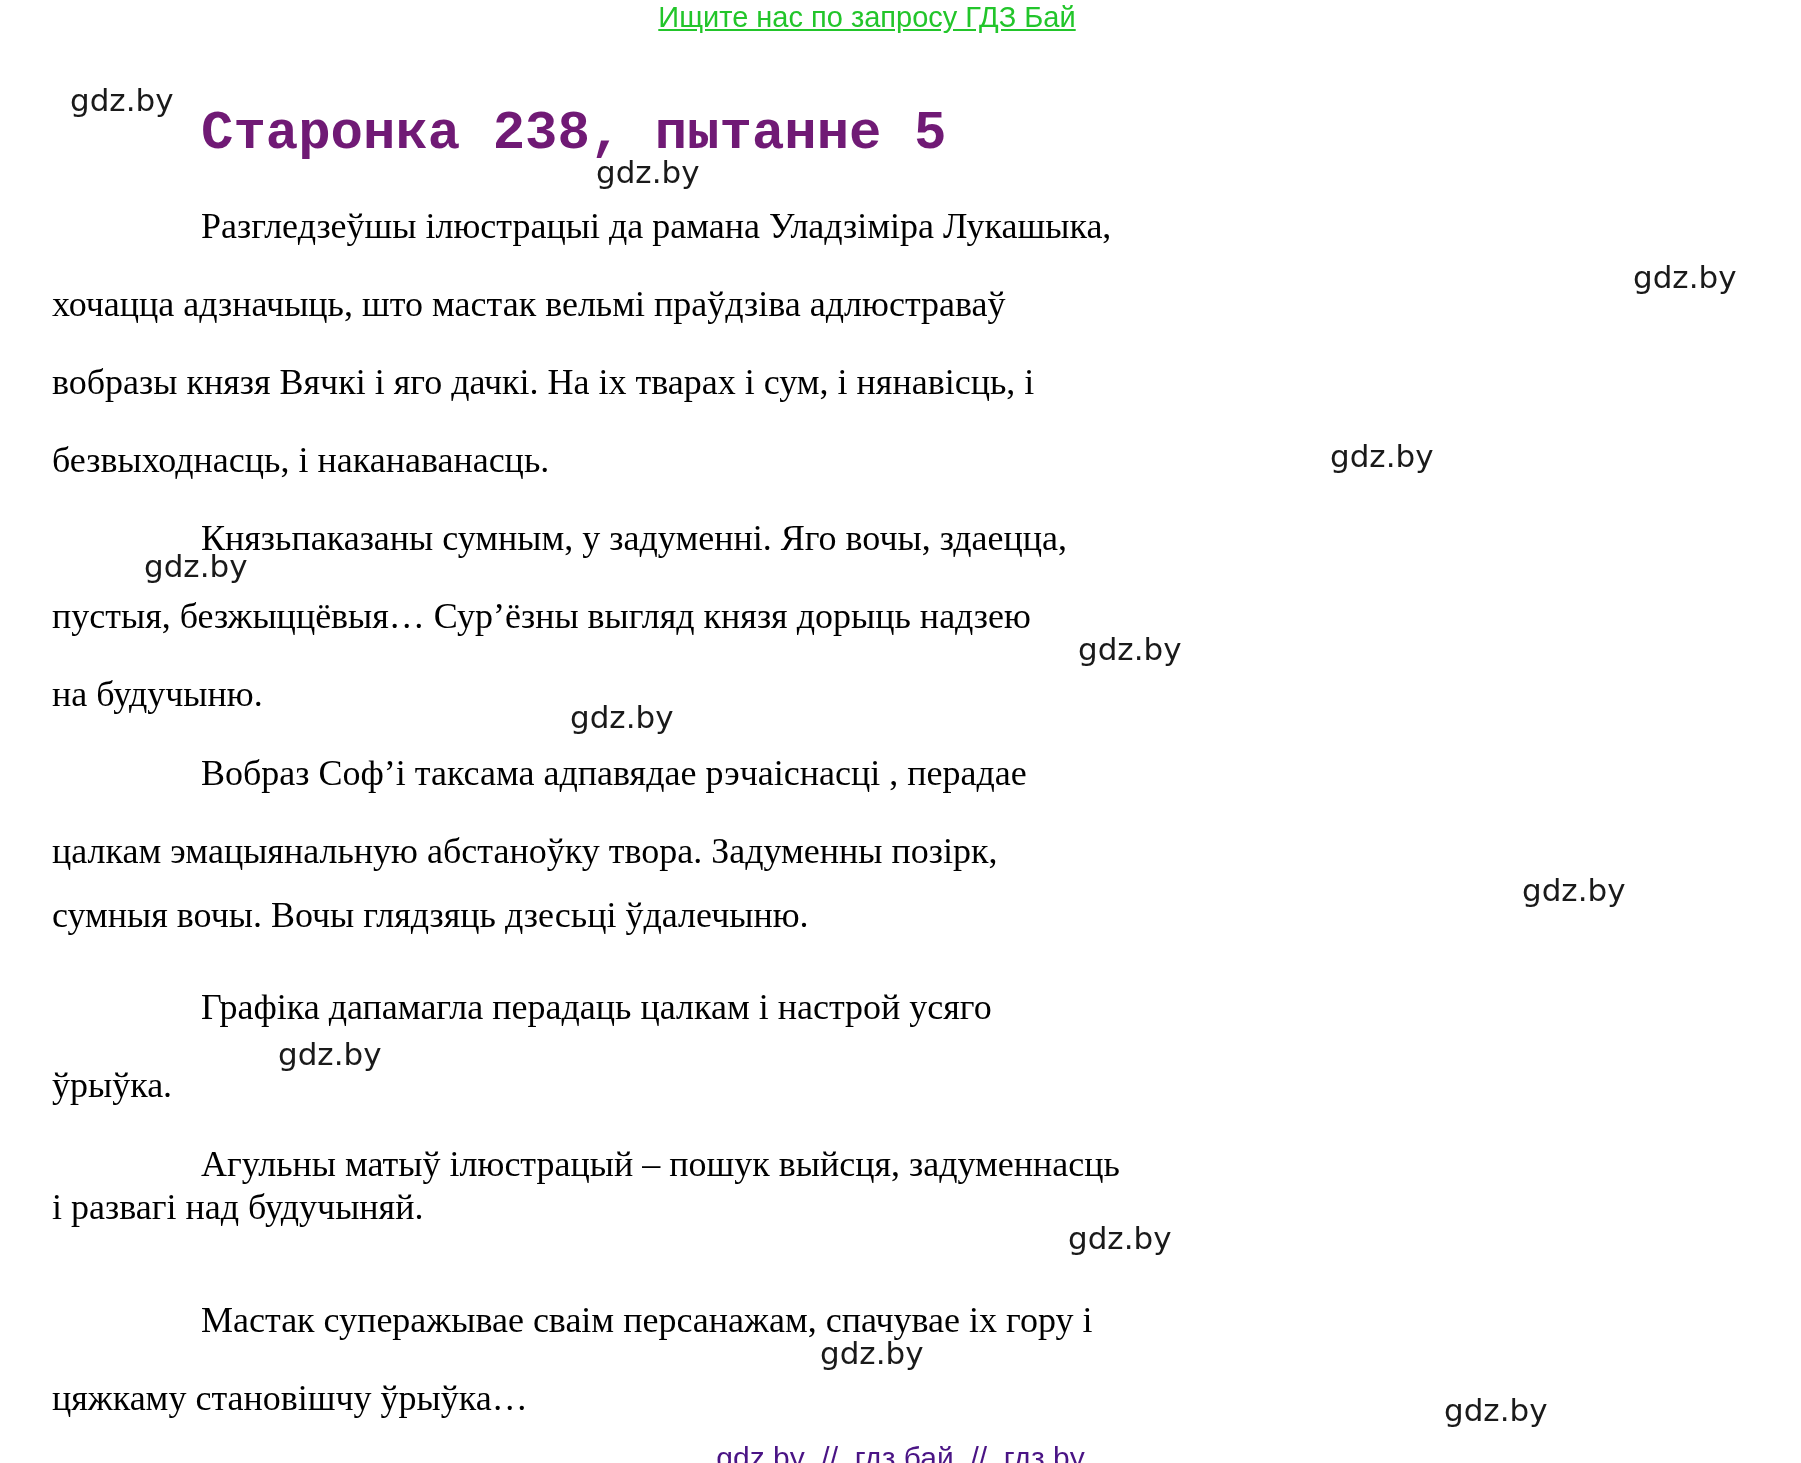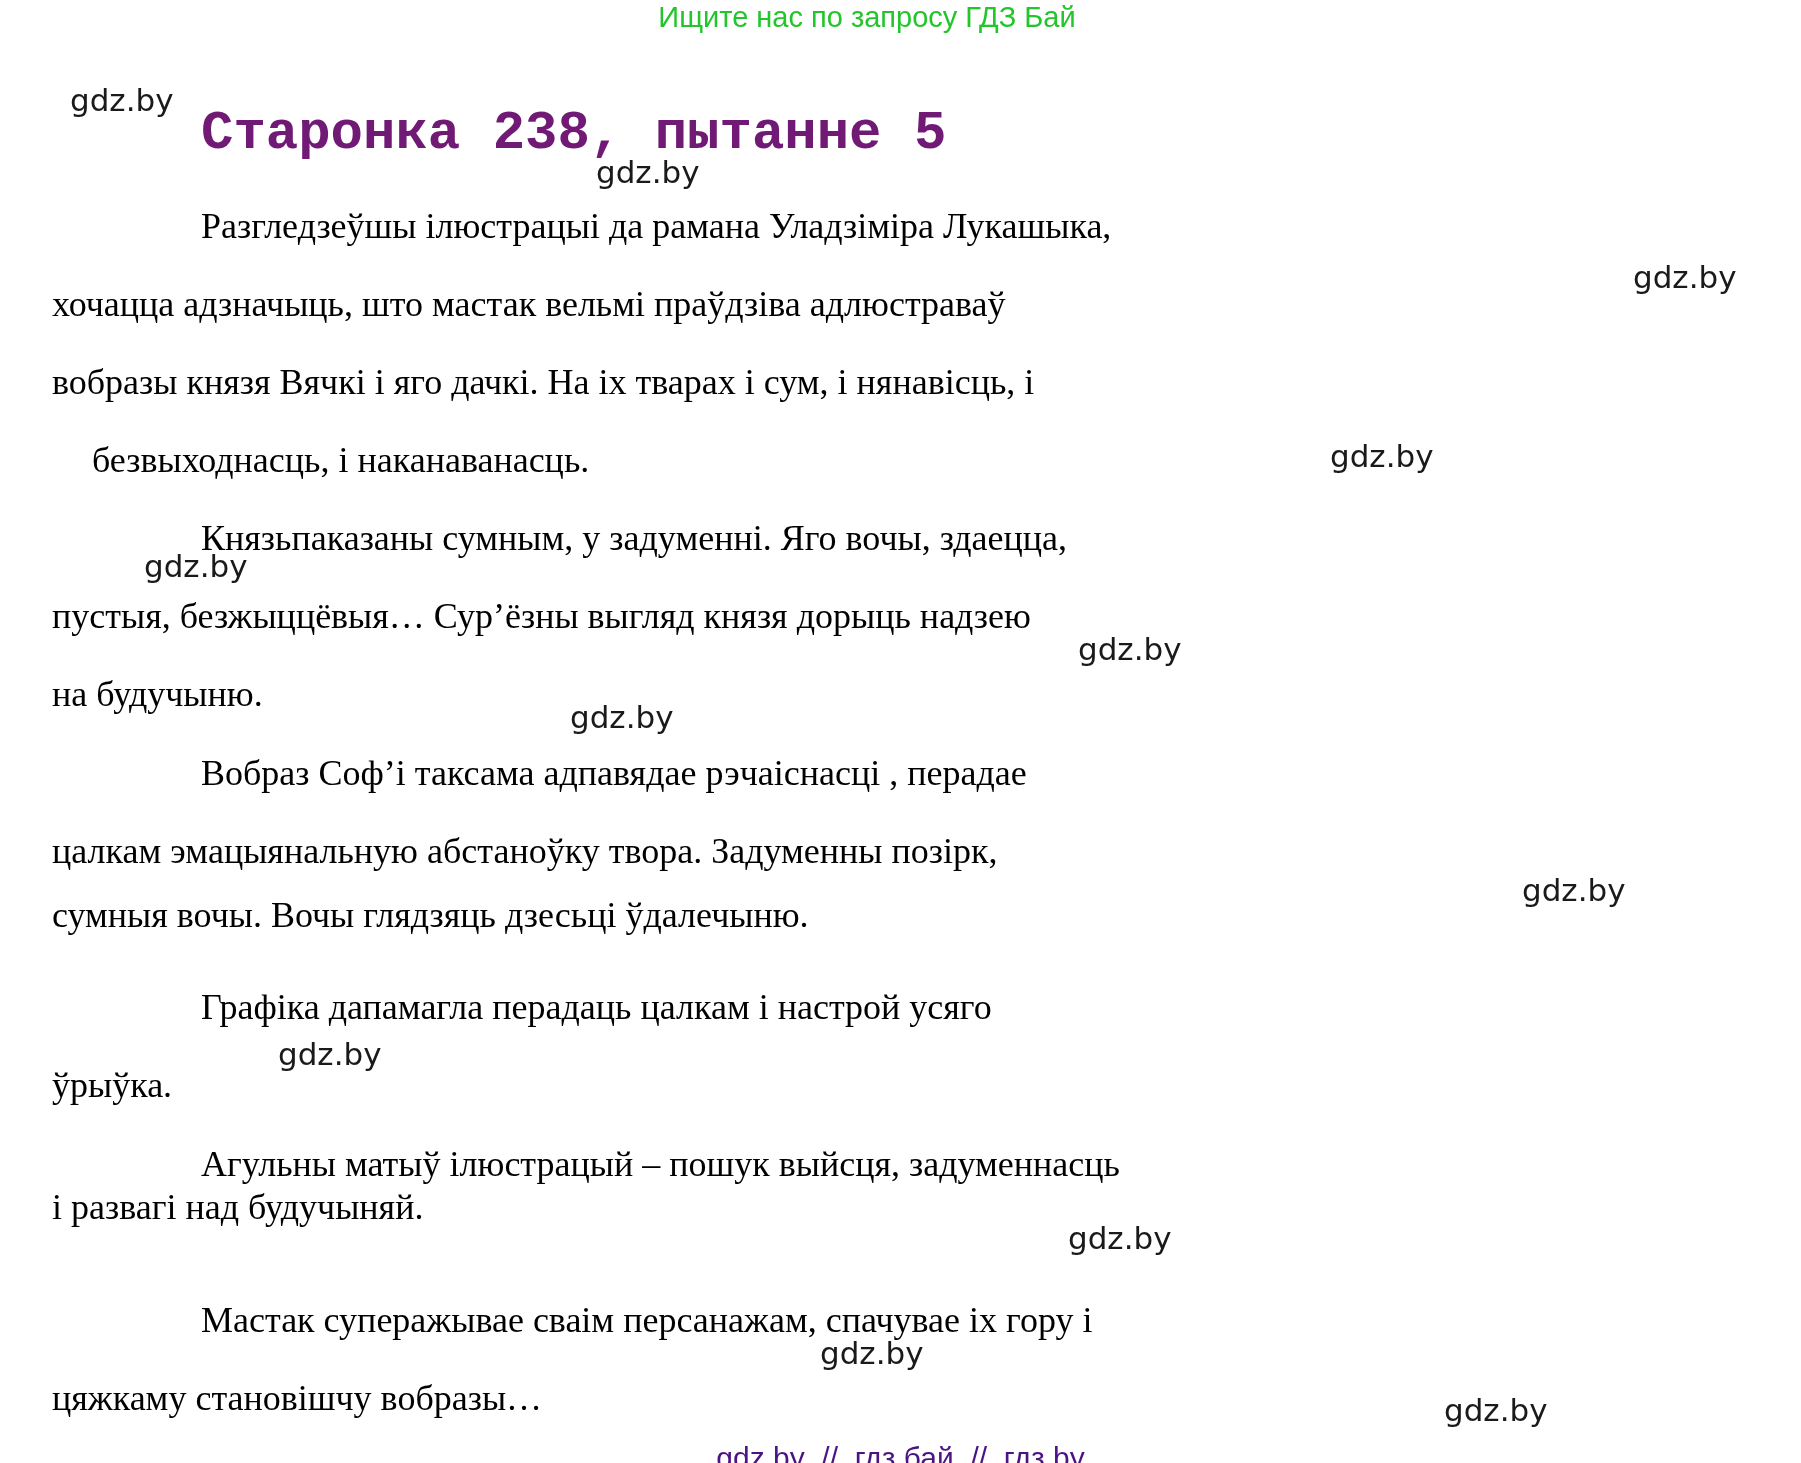--- a/index.html
+++ b/index.html
@@ -16,20 +16,21 @@
     .top-banner {
       position: absolute;
       left: 0;
       width: 1734px;
       top: 0;
       text-align: center;
       font-family: "Liberation Sans", sans-serif;
       font-size: 29px;
       color: #22c52a;
       line-height: 34px;
+      text-decoration: underline;
     }
     .title {
       position: absolute;
       left: 201px;
       top: 104px;
       font-family: Liberation Mono, monospace;
       font-weight: bold;
       font-size: 54px;
       line-height: 60px;
       color: #701a75;
@@ -69,38 +70,38 @@
 
 <div class="top-banner">Ищите нас по запросу ГДЗ Бай</div>
 
 <div class="title">Старонка 238, пытанне 5</div>
 
 <div id="body-text">
 
   <div class="line" style="left:201px; top:196px;">Разгледзеўшы ілюстрацыі да рамана Уладзіміра Лукашыка,</div>
   <div class="line" style="left:52px; top:274px;">хочацца адзначыць, што мастак вельмі праўдзіва адлюстраваў</div>
   <div class="line" style="left:52px; top:352px;">вобразы князя Вячкі і яго дачкі. На іх тварах і сум, і нянавісць, і</div>
-  <div class="line" style="left:52px; top:430px;margin-left:40px;">безвыходнасць, і наканаванасць.</div>
+  <div class="line" style="left:52px; top:430px;">безвыходнасць, і наканаванасць.</div>
 
   <div class="line" style="left:201px; top:508px;">Князьпаказаны сумным, у задуменні. Яго вочы, здаецца,</div>
   <div class="line" style="left:52px; top:586px;">пустыя, безжыццёвыя… Сур’ёзны выгляд князя дорыць надзею</div>
   <div class="line" style="left:52px; top:664px;">на будучыню.</div>
 
   <div class="line" style="left:201px; top:743px;">Вобраз Соф’і  таксама адпавядае рэчаіснасці , перадае</div>
   <div class="line" style="left:52px; top:821px;">цалкам эмацыянальную абстаноўку твора. Задуменны позірк,</div>
   <div class="line" style="left:52px; top:885px;">сумныя вочы. Вочы глядзяць дзесьці ўдалечыню.</div>
 
   <div class="line" style="left:201px; top:977px;">Графіка дапамагла перадаць цалкам і настрой усяго</div>
   <div class="line" style="left:52px; top:1055px;">ўрыўка.</div>
 
   <div class="line" style="left:201px; top:1134px;">Агульны матыў ілюстрацый – пошук выйсця, задуменнасць</div>
   <div class="line" style="left:52px; top:1177px;">і развагі над будучыняй.</div>
 
   <div class="line" style="left:201px; top:1290px;">Мастак суперажывае сваім персанажам, спачувае іх гору і</div>
-  <div class="line" style="left:52px; top:1368px;">цяжкаму становішчу вобразы…</div>
+  <div class="line" style="left:52px; top:1368px;">цяжкаму становішчу ўрыўка…</div>
 </div>
 
 <div id="watermarks">
     <div class="wm" style="left: 70px; top: 86px;">gdz.by</div>
     <div class="wm" style="left: 596px; top: 158px;">gdz.by</div>
     <div class="wm" style="left: 1633px; top: 263px;">gdz.by</div>
     <div class="wm" style="left: 1330px; top: 442px;">gdz.by</div>
     <div class="wm" style="left: 144px; top: 552px;">gdz.by</div>
     <div class="wm" style="left: 1078px; top: 635px;">gdz.by</div>
     <div class="wm" style="left: 570px; top: 703px;">gdz.by</div>

